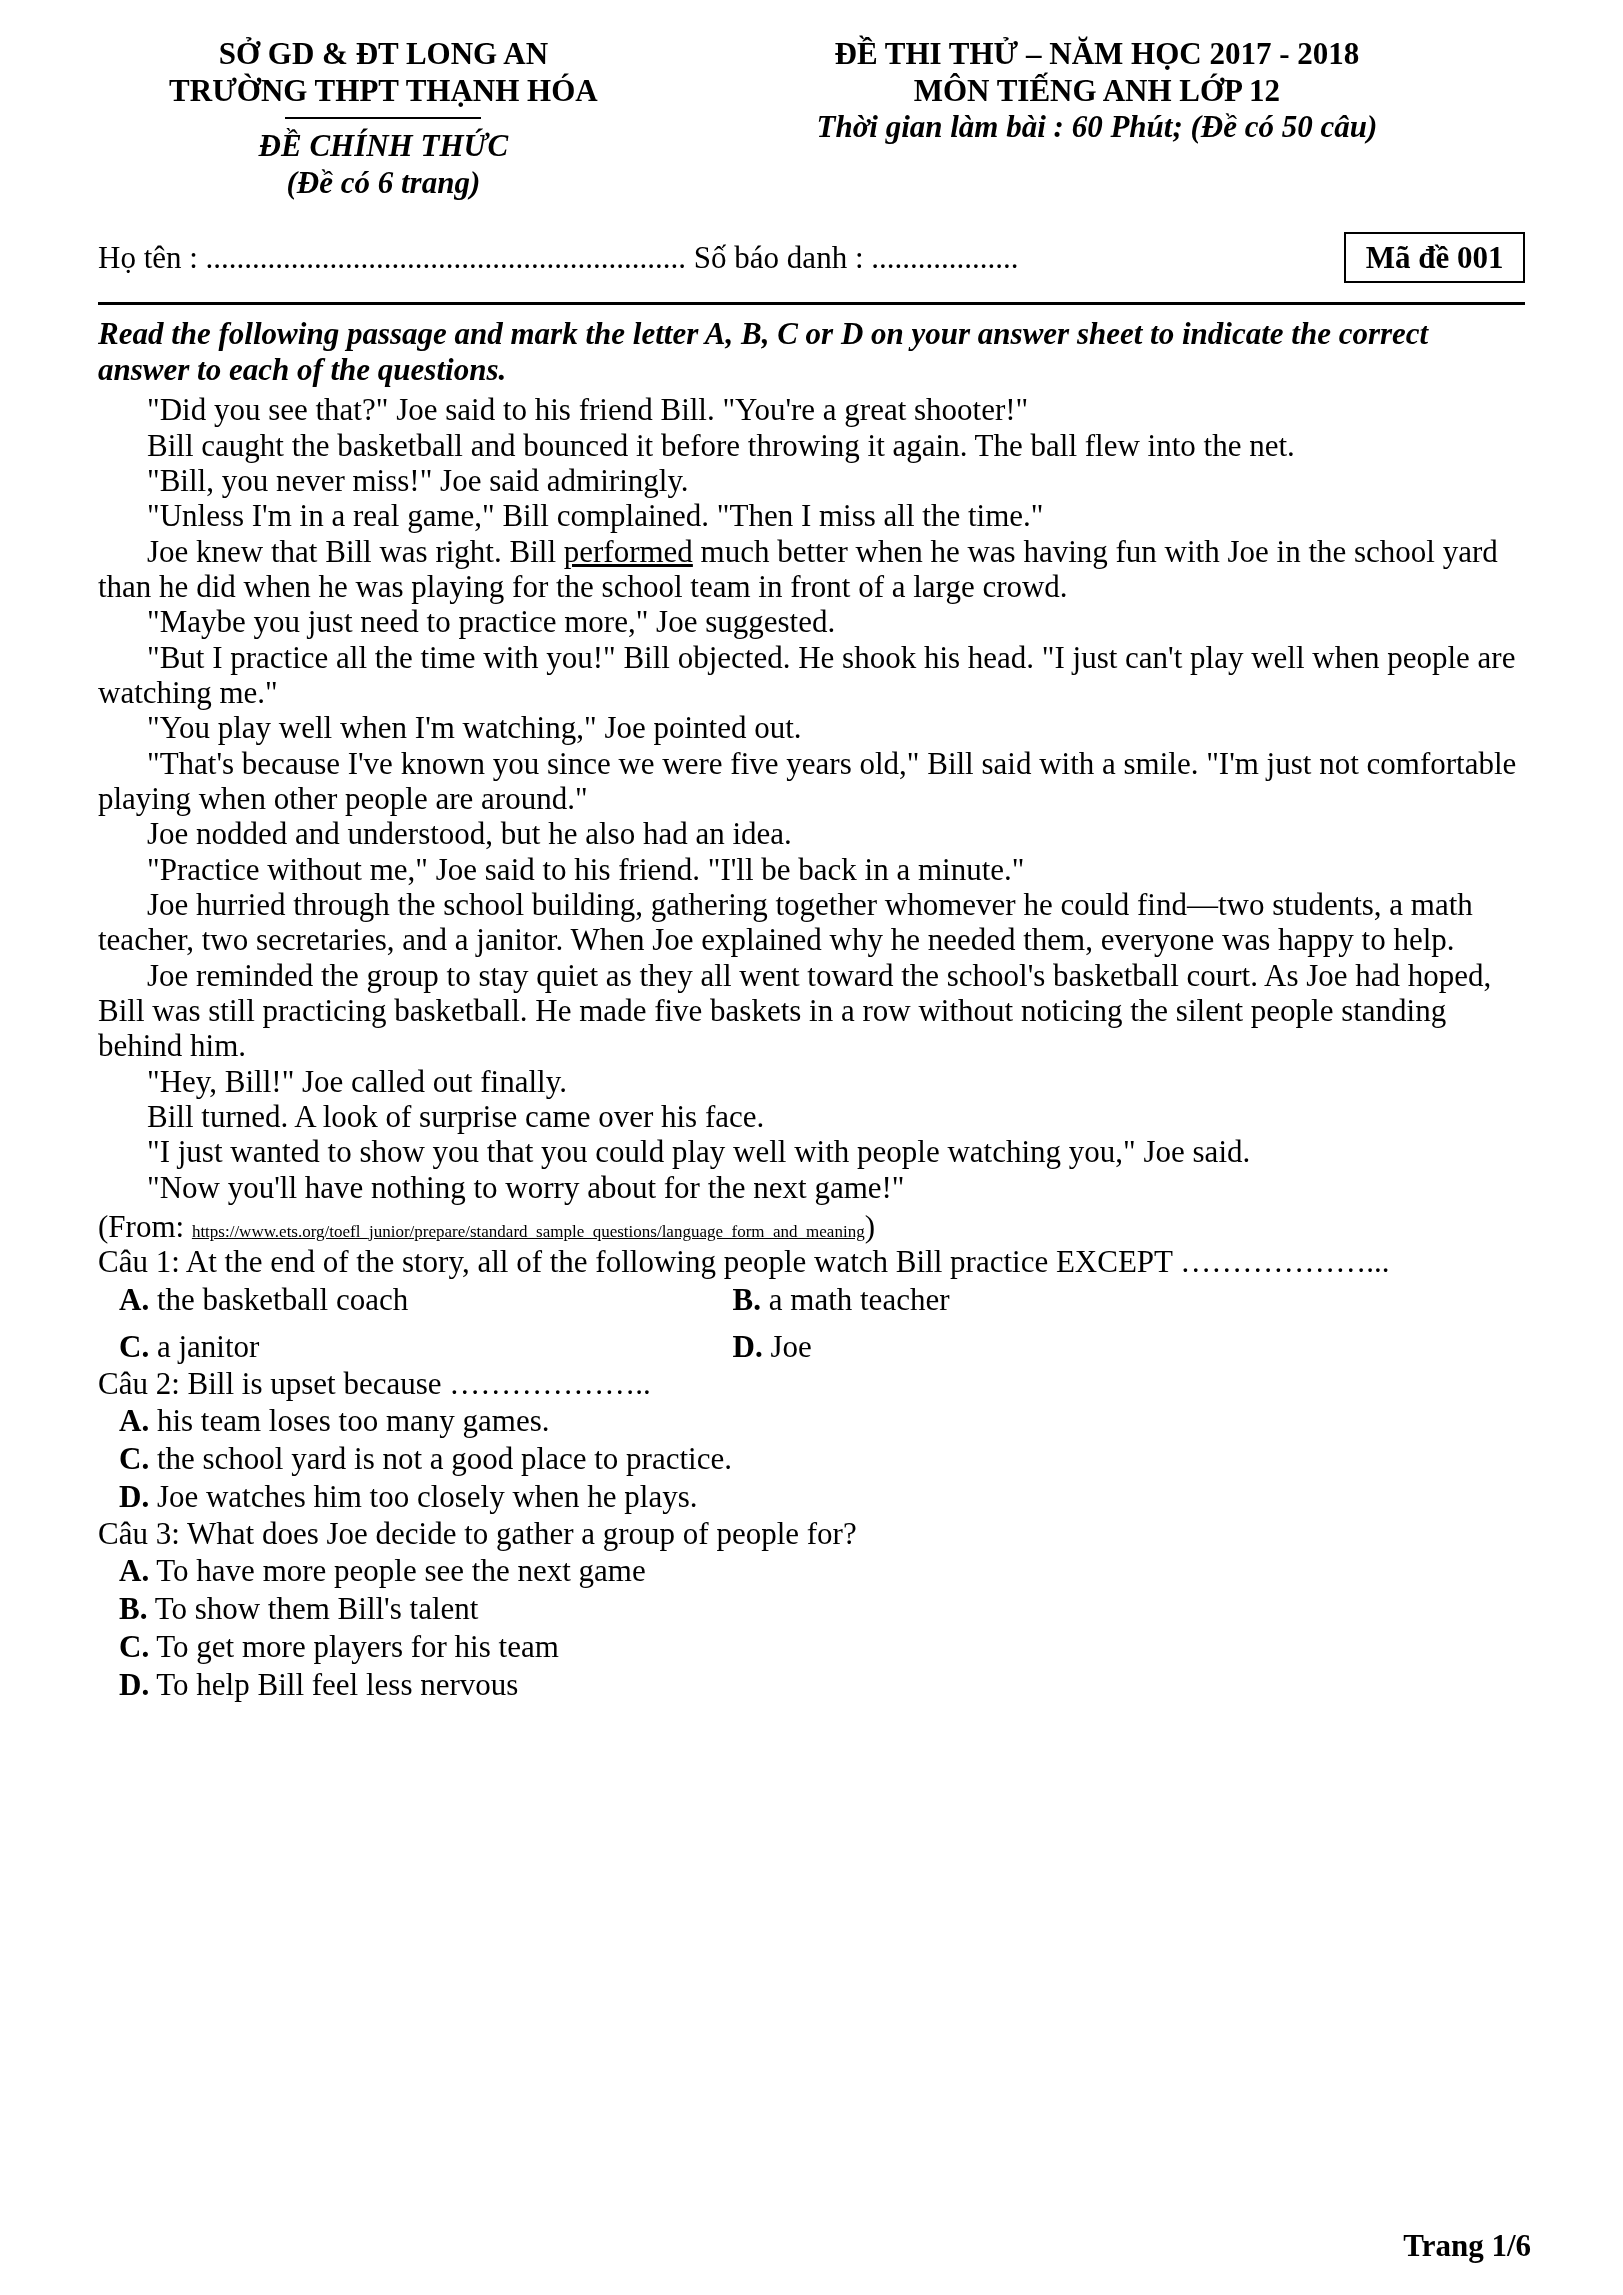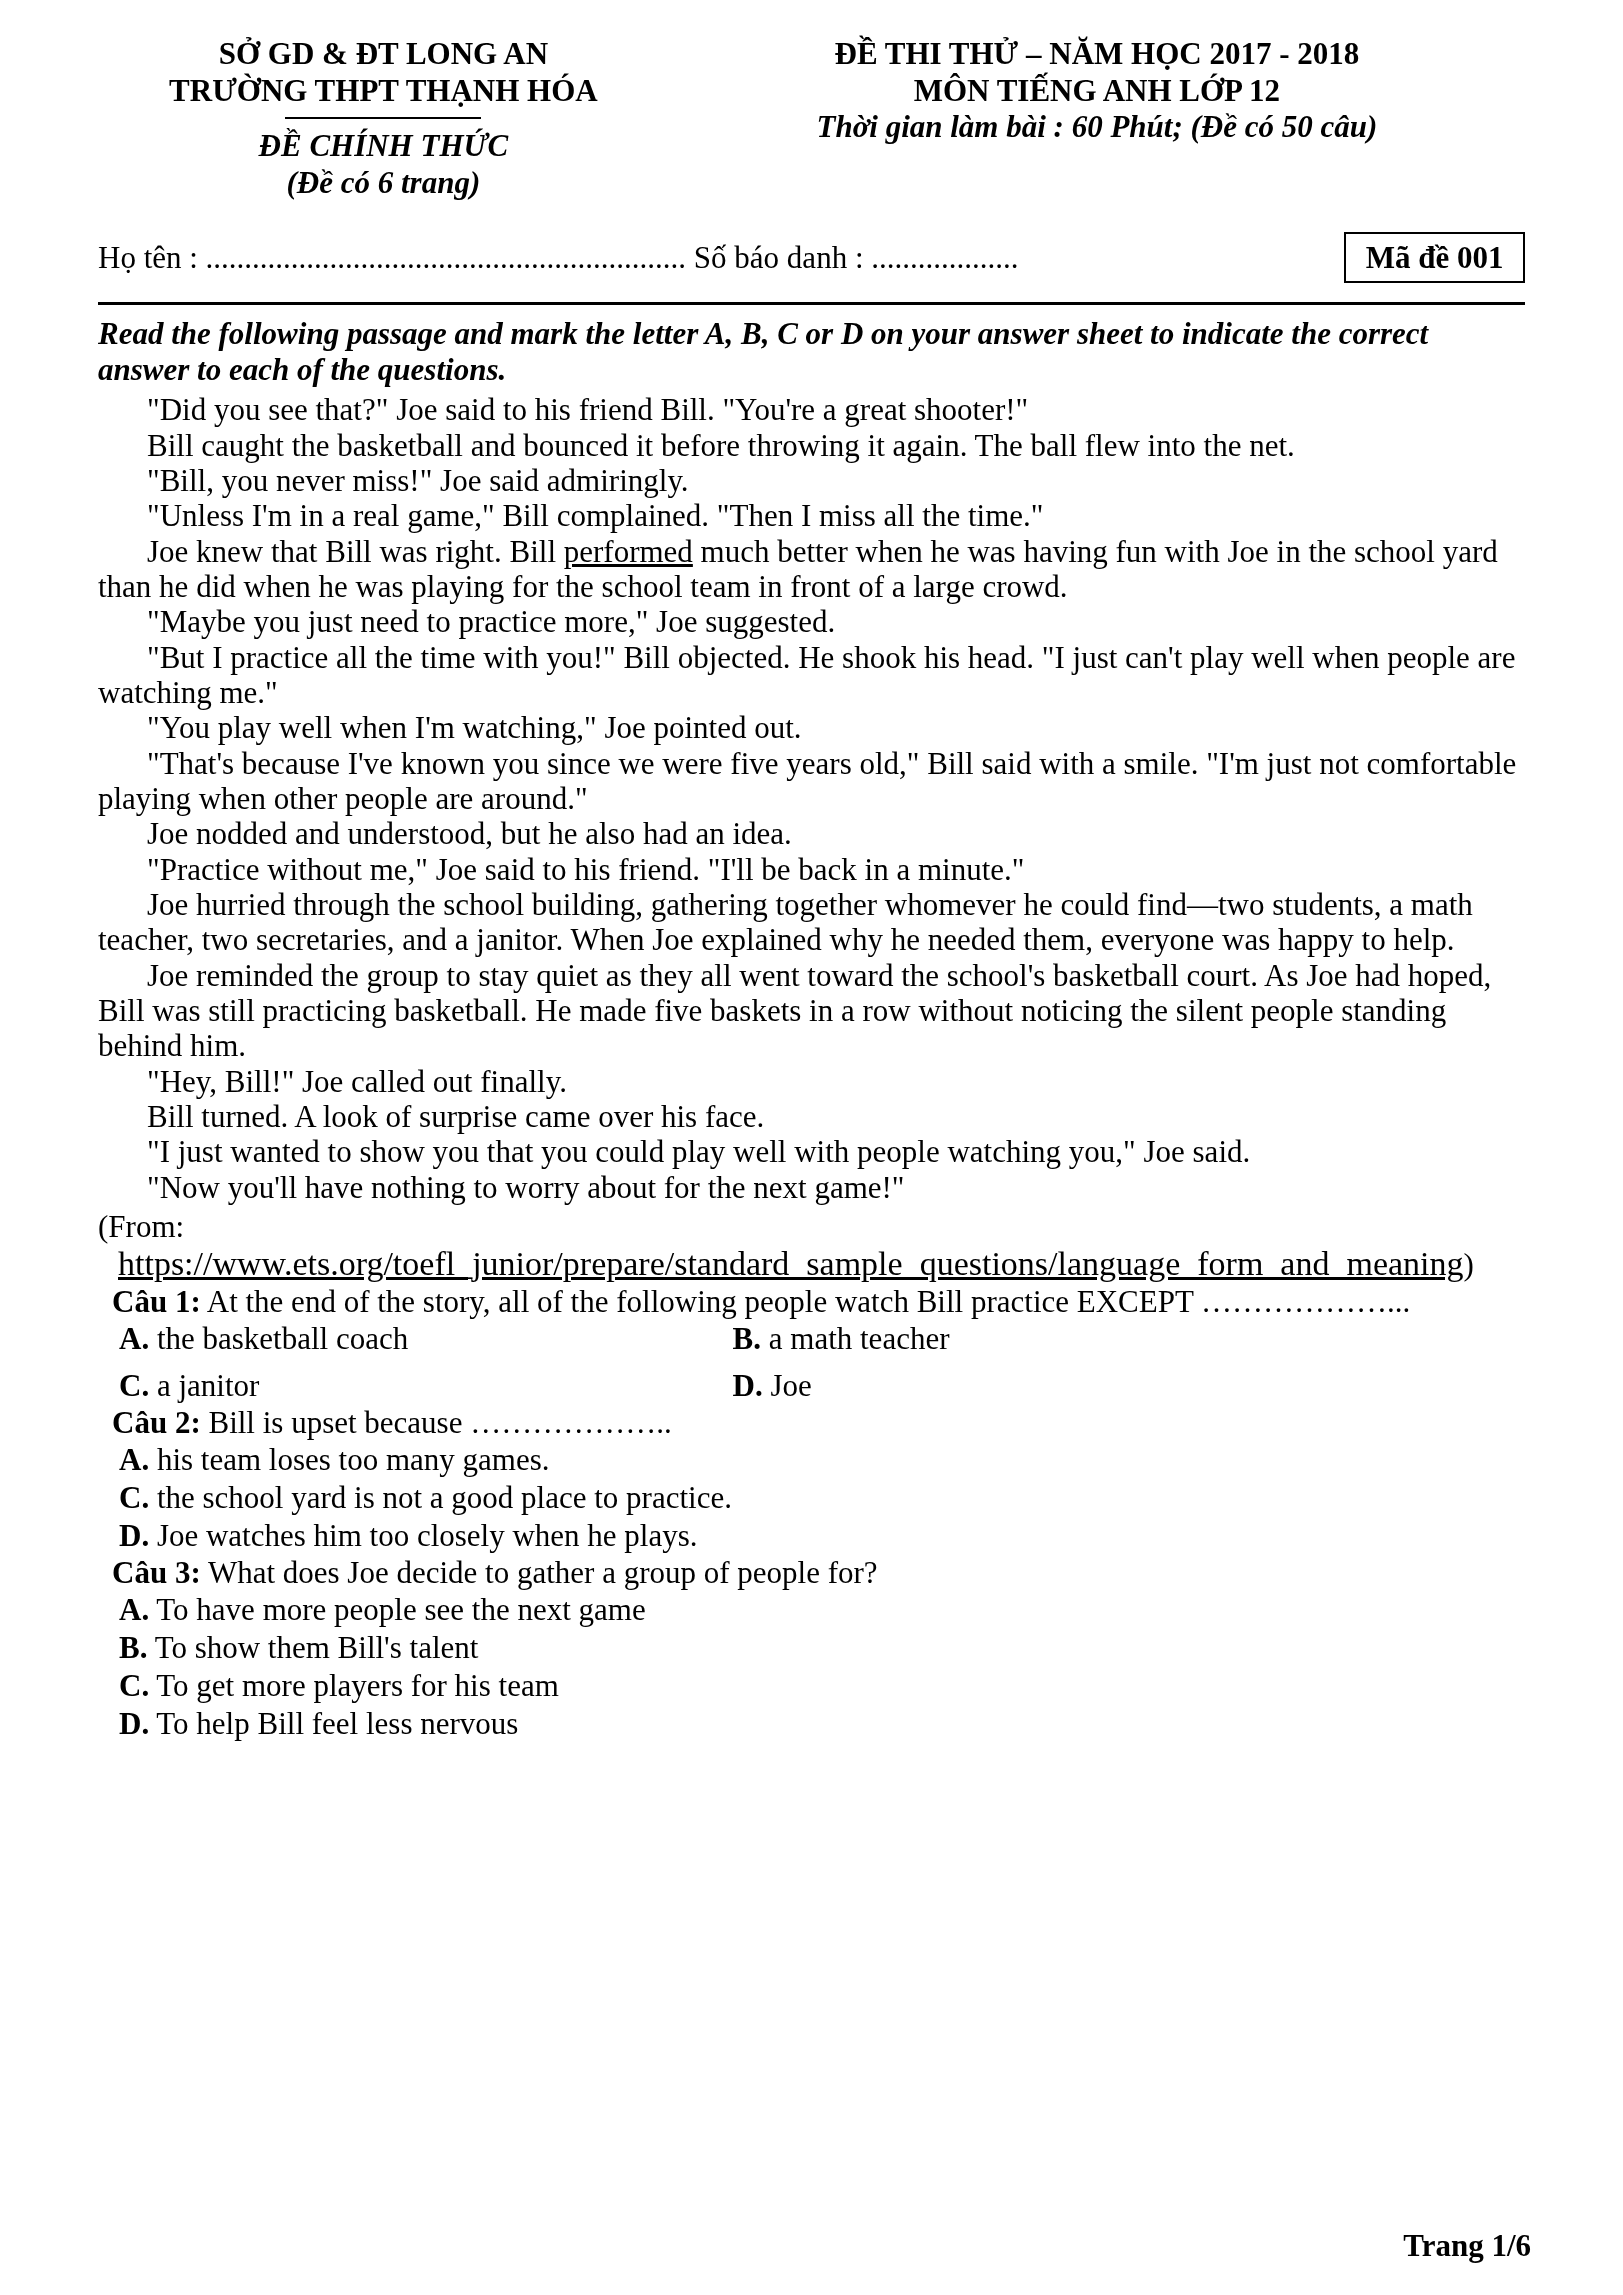--- a/index.html
+++ b/index.html
@@ -29,25 +29,25 @@
   .code-box { border: 2.6px solid #000; padding: 5.2px 19.6px; font-weight: bold; white-space: nowrap; }
 
   .separator { border: none; border-top: 3.9px solid #000; margin: 19.6px 0 10.5px 0; }
 
   
   .instruction { margin: 0 0 5.2px 0; font-weight: bold; font-style: italic; line-height: 1.15; }
   .passage p.para { margin: 0; text-indent: 49px; line-height: 1.14; }
   .underlined { text-decoration: underline; }
 
   .source { margin: 3.9px 0 0 0; line-height: 1.15; }
-  .source .url { font-size: 34px; text-decoration: underline; margin-left: 20px; }
+  .source .url { font-size: 17px; text-decoration: underline; }
 
   
   .question .q-stem { margin: 0; line-height: 1.18; }
-  .q-label { font-weight: bold; margin-left: 14px; }
+  .q-label { font-weight: normal; }
   .opt-letter { font-weight: bold; }
   .options { padding-left: 21px; }
   .option { line-height: 1.22; }
   .options.grid2 { display: grid; grid-template-columns: 43% 57%; gap: 9px; }
 
   .footer { position: absolute; right: 92px; bottom: 34px; line-height: 1; font-weight: bold; }
 </style>
 </head>
 <body>
 

